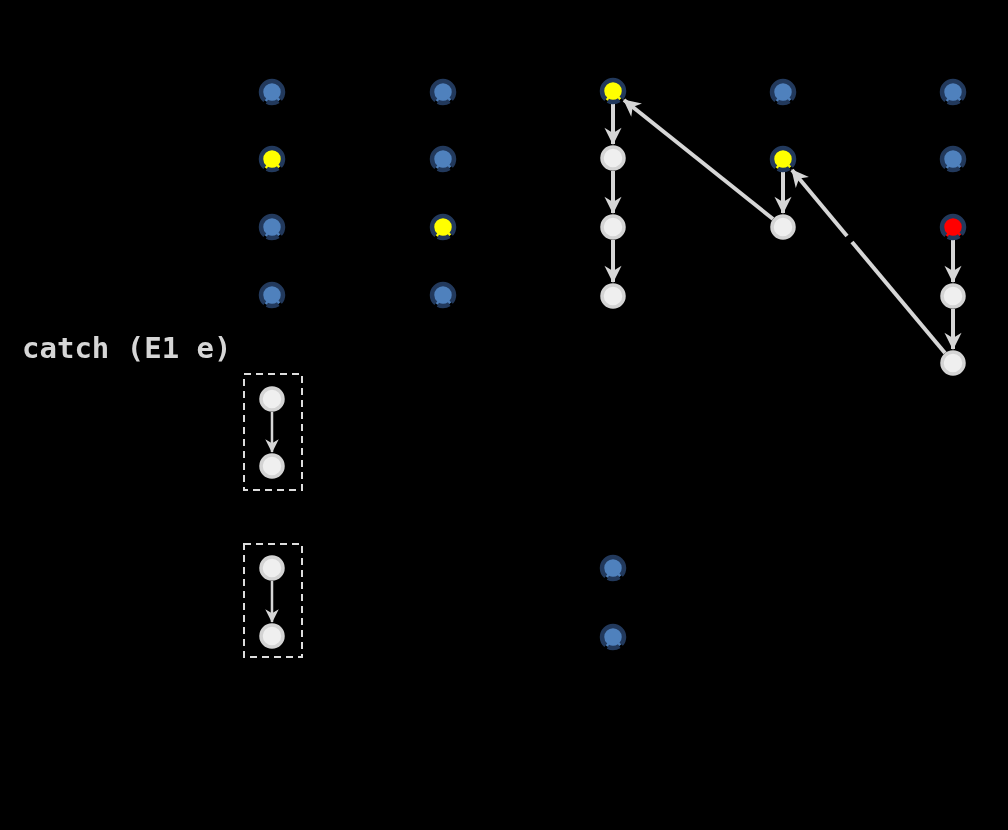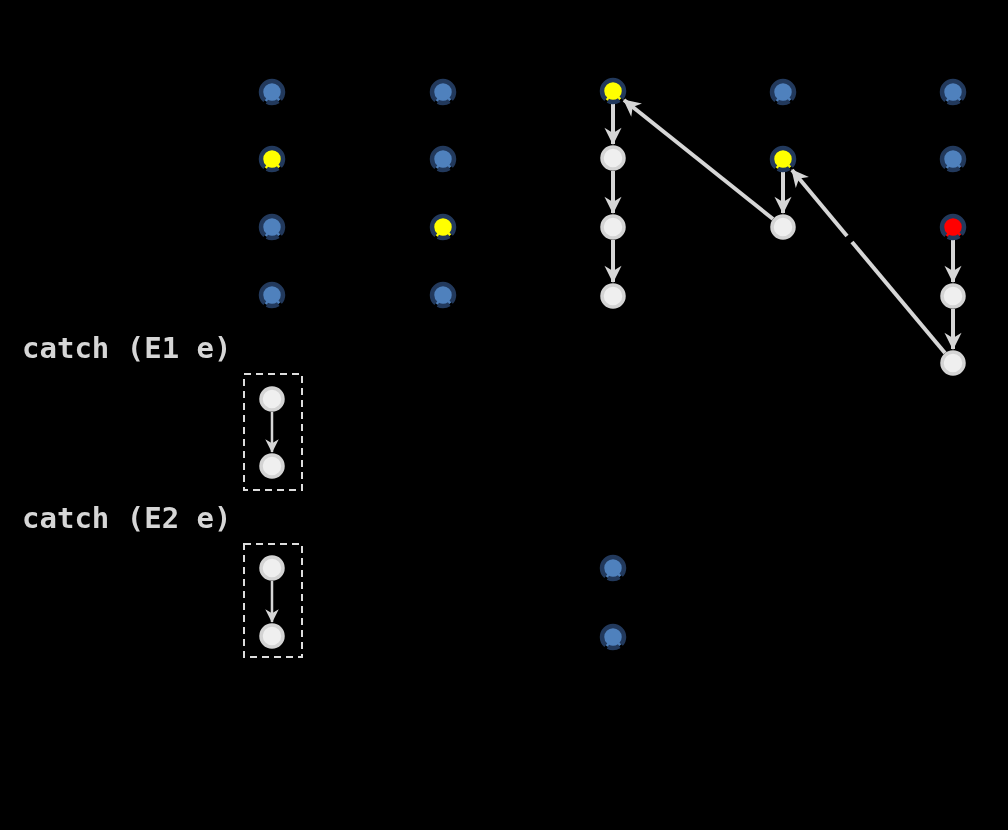--- a/index.html
+++ b/index.html
@@ -81,14 +81,13 @@
         <circle cx="272" cy="466" r="11" fill="#EFEFEF" stroke="#D4D4D4" stroke-width="3.5"></circle>
         <circle cx="272" cy="568" r="11" fill="#EFEFEF" stroke="#D4D4D4" stroke-width="3.5"></circle>
         <circle cx="272" cy="636" r="11" fill="#EFEFEF" stroke="#D4D4D4" stroke-width="3.5"></circle>
         <circle cx="613" cy="568" r="11" fill="#4F81BD" stroke="#22395C" stroke-width="4.5" stroke-dasharray="8 2.5 12 2.5 44"></circle>
         <circle cx="613" cy="637" r="11" fill="#4F81BD" stroke="#22395C" stroke-width="4.5" stroke-dasharray="8 2.5 12 2.5 44"></circle>
         <circle cx="272" cy="737" r="11" fill="#4F81BD" stroke="#22395C" stroke-width="4.5" stroke-dasharray="8 2.5 12 2.5 44"></circle>
         <circle cx="272" cy="805" r="11" fill="#4F81BD" stroke="#22395C" stroke-width="4.5" stroke-dasharray="8 2.5 12 2.5 44"></circle>
       </g>
   </svg>
   <div class="catch-label" id="catch-label-1" style="color: rgb(214, 214, 214);">catch (E1 e)</div>
-  <div class="catch-label" id="catch-label-2" style="color: rgb(214, 214, 214);">catch (E2 e)</div>
 </div>
 
 </body></html>

